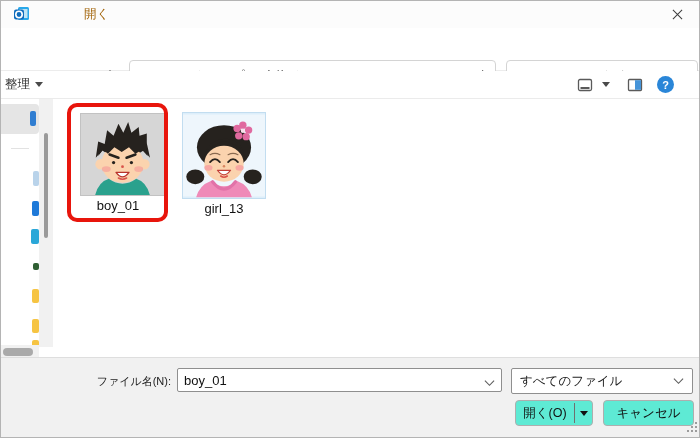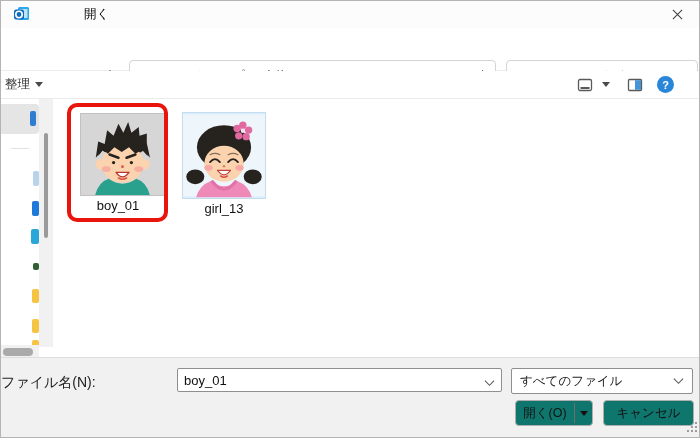--- a/index.html
+++ b/index.html
@@ -9,21 +9,21 @@
   .window{
     position:relative; width:700px; height:438px; background:#fff;
     border:1px solid #b4b4b4; overflow:hidden; color:#1a1a1a;
     font-size:12.5px;
   }
 
   
   .titlebar{ position:absolute; left:0; top:0; right:0; height:27px;
     background:#fcfcfc; display:flex; align-items:center; padding-left:12px; }
   .app-icon{ width:17px; height:17px; display:inline-block; }
-  .win-title{ margin-left:8px; font-size:12.5px; color:#000000;padding-left:46px; }
+  .win-title{ margin-left:8px; font-size:12.5px; color:#a16207;padding-left:46px; }
   .close-btn{ position:absolute; right:0; top:0; width:44px; height:27px;
     display:flex; align-items:center; justify-content:center; background:transparent; border:none; cursor:pointer; }
 
   
   .navbar{ position:absolute; left:0; top:27px; right:0; height:43px;
     background:#fff; border-bottom:1px solid #ececec; }
   .nav-btn{ position:absolute; top:35px; height:28px; width:26px; border:none;
     background:transparent; display:flex; align-items:center; justify-content:center; cursor:pointer; }
   .addressbar{ position:absolute; left:128px; top:32px; width:367px; height:33px;
     border:1px solid #d4d4d4; border-radius:4px; background:#fff;
@@ -70,31 +70,31 @@
 
   
   .tile-img{ position:absolute; border:1px solid #c2c2c2; cursor:pointer; overflow:hidden; }
   .tile-label{ position:absolute; text-align:center; font-size:13px; color:#111; cursor:pointer; }
   .annotation{ position:absolute; left:66px; top:4px; width:101px; height:119px;
     border:4px solid #e8150c; border-radius:10px; pointer-events:none; z-index:6; }
 
   
   .footer{ position:absolute; left:0; bottom:0; right:0; height:80px;
     background:#f1f1f1; border-top:1px solid #dedede; }
-  .fname-label{ position:absolute; left:0; top:16px; width:170px; text-align:left;
-    font-size:14px; color:#222; }
+  .fname-label{ position:absolute; left:0; top:16px; width:170px; text-align:right;
+    font-size:11px; color:#222; }
   .combo{ position:absolute; height:24px; background:#fff; border:1px solid #8f8f8f;
     border-radius:2px; display:flex; align-items:center; }
   .combo-fname{ left:176px; top:10px; width:325px; }
   .combo-fname input{ flex:1; height:100%; border:none; outline:none; background:transparent;
     font-family:inherit; font-size:13px; color:#111; padding:0 22px 0 6px; min-width:0; }
   .combo-fname .chev{ position:absolute; right:6px; top:7px; }
   .combo-ftype{ left:510px; top:10px; width:182px; justify-content:space-between;
     padding:12px 8px; cursor:pointer; font-size:12.5px; }
-  .btn{ position:absolute; top:42px; height:26px; background:#0f766e;
+  .btn{ position:absolute; top:42px; height:26px; background:#5eead4;
     border:1px solid #aeaeae; border-radius:4px; font-family:inherit; font-size:12.5px;
     color:#111; cursor:pointer; }
   .btn-open{ left:514px; width:78px; display:flex; align-items:stretch; padding:0; }
   .btn-open .main{ flex:1; display:flex; align-items:center; justify-content:center; cursor:pointer; }
   .btn-open .div{ width:1px; background:#6f6f6f; margin:2px 0; }
   .btn-open .arrow{ width:17px; display:flex; align-items:center; justify-content:center; cursor:pointer; }
   .tri-down{ width:0; height:0; border-left:4px solid transparent;
     border-right:4px solid transparent; border-top:5px solid #111; }
   .btn-cancel{ left:602px; width:91px; }
   .grip{ position:absolute; right:2px; bottom:2px; }

